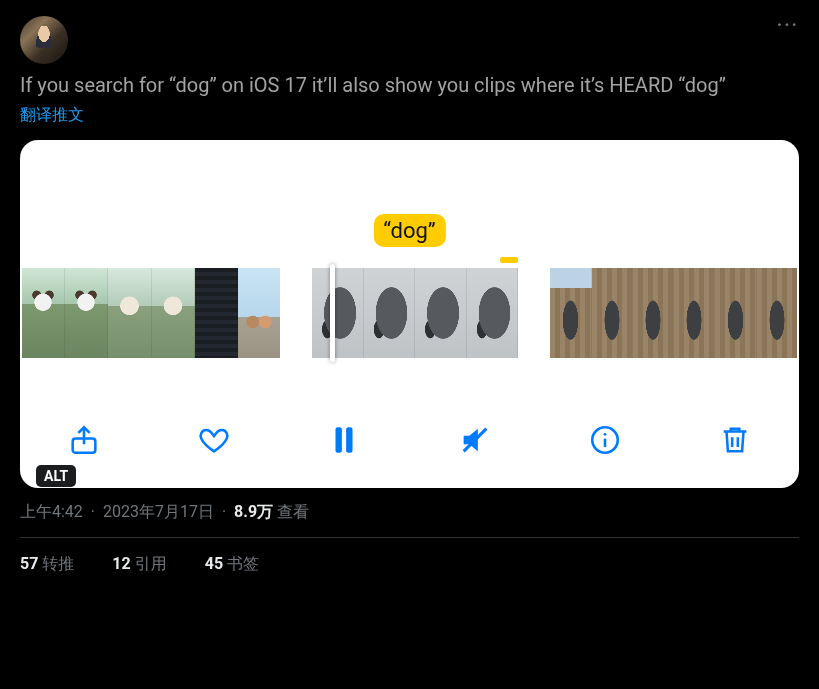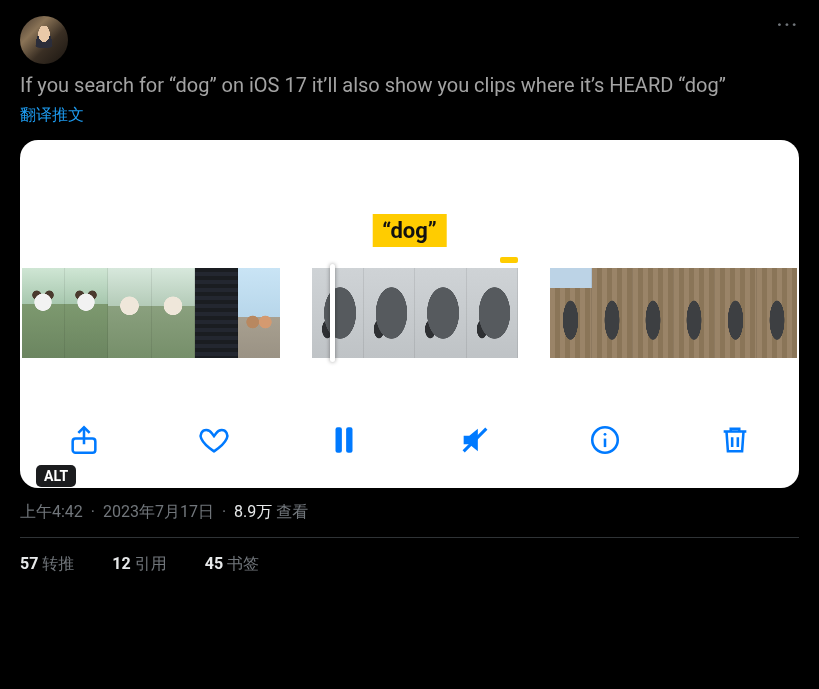--- a/index.html
+++ b/index.html
@@ -70,24 +70,24 @@
     position: relative;
     height: 348px;
   }
   .dog-label {
     position: absolute;
     left: 50%;
     transform: translateX(-50%);
     top: 74px;
     background: #ffcc00;
     color: #111;
-    font-weight: 700;
+    font-weight: 400;
     font-size: 22px;
     padding: 4px 10px;
-    border-radius: 0;
+    border-radius: 10px;
   }
   .yellow-tick {
     position: absolute;
     top: 117px;
     left: 480px;
     width: 18px;
     height: 6px;
     background: #ffcc00;
     border-radius: 2px;
   }
@@ -191,21 +191,21 @@
     font-size: 14px;
     padding: 3px 8px;
     border-radius: 5px;
   }
   .meta-row {
     margin-top: 14px;
     color: #71767b;
     font-size: 16px;
   }
   .meta-row .sep { margin: 0 4px; }
-  .meta-row .views-num { color: #e7e9ea; font-weight: 400; }
+  .meta-row .views-num { color: #e7e9ea; font-weight: 700; }
   .divider {
     height: 1px;
     background: #2f3336;
     margin-top: 14px;
   }
   .stats-row {
     display: flex;
     gap: 38px;
     padding: 16px 0 0 0;
     font-size: 16px;

